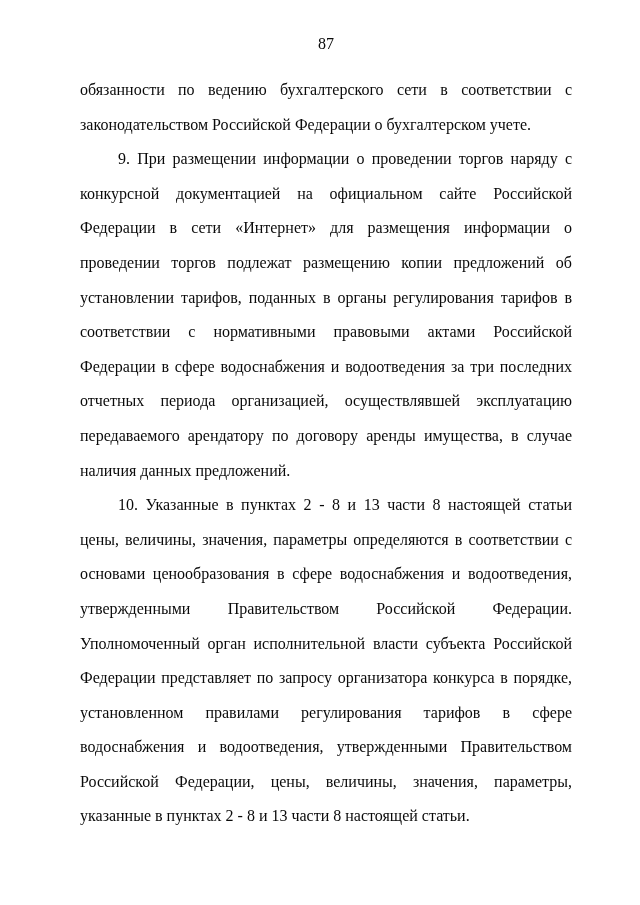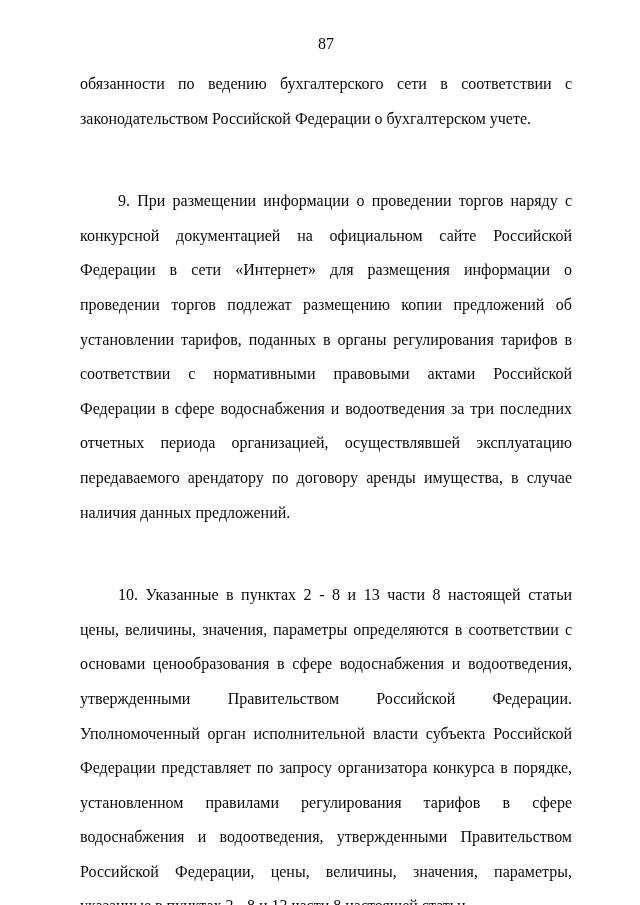--- a/index.html
+++ b/index.html
@@ -18,32 +18,31 @@
     box-sizing: border-box;
     width: 640px;
     height: 905px;
     padding: 34px 68px 0 80px;
     background: #ffffff;
   }
   .page-number {
     text-align: center;
     font-size: 16px;
     line-height: 20px;
-    margin-bottom: 13px;
+    margin-bottom: 19px;
   }
   .body-text p {
     margin: 0;
     font-size: 16px;
     line-height: 34.6px;
     text-align: justify;
     text-align-last: left;
   }
   .body-text p.indent {
     text-indent: 38px;
-    margin-top: 48px;
   }
 </style>
 </head>
 <body>
 
 <div class="page">
   <div class="page-number">87</div>
 
   <div class="body-text">
     <p>обязанности по ведению бухгалтерского сети в соответствии с законодательством Российской Федерации о бухгалтерском учете.</p>

